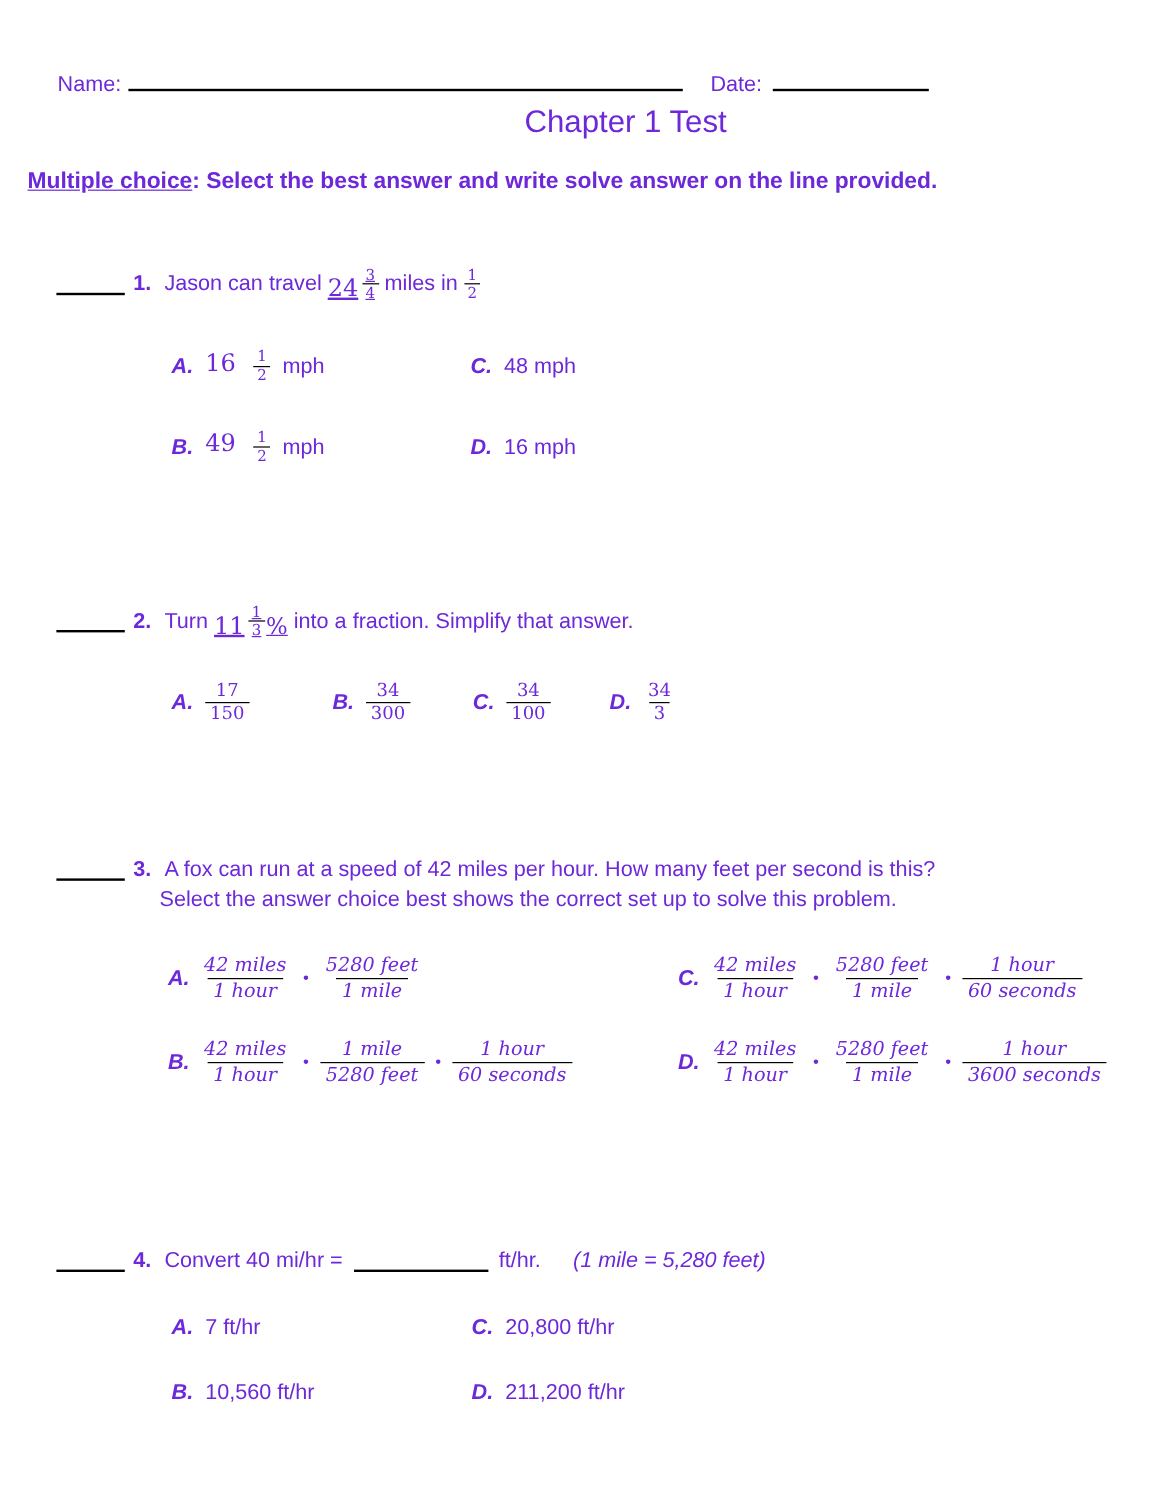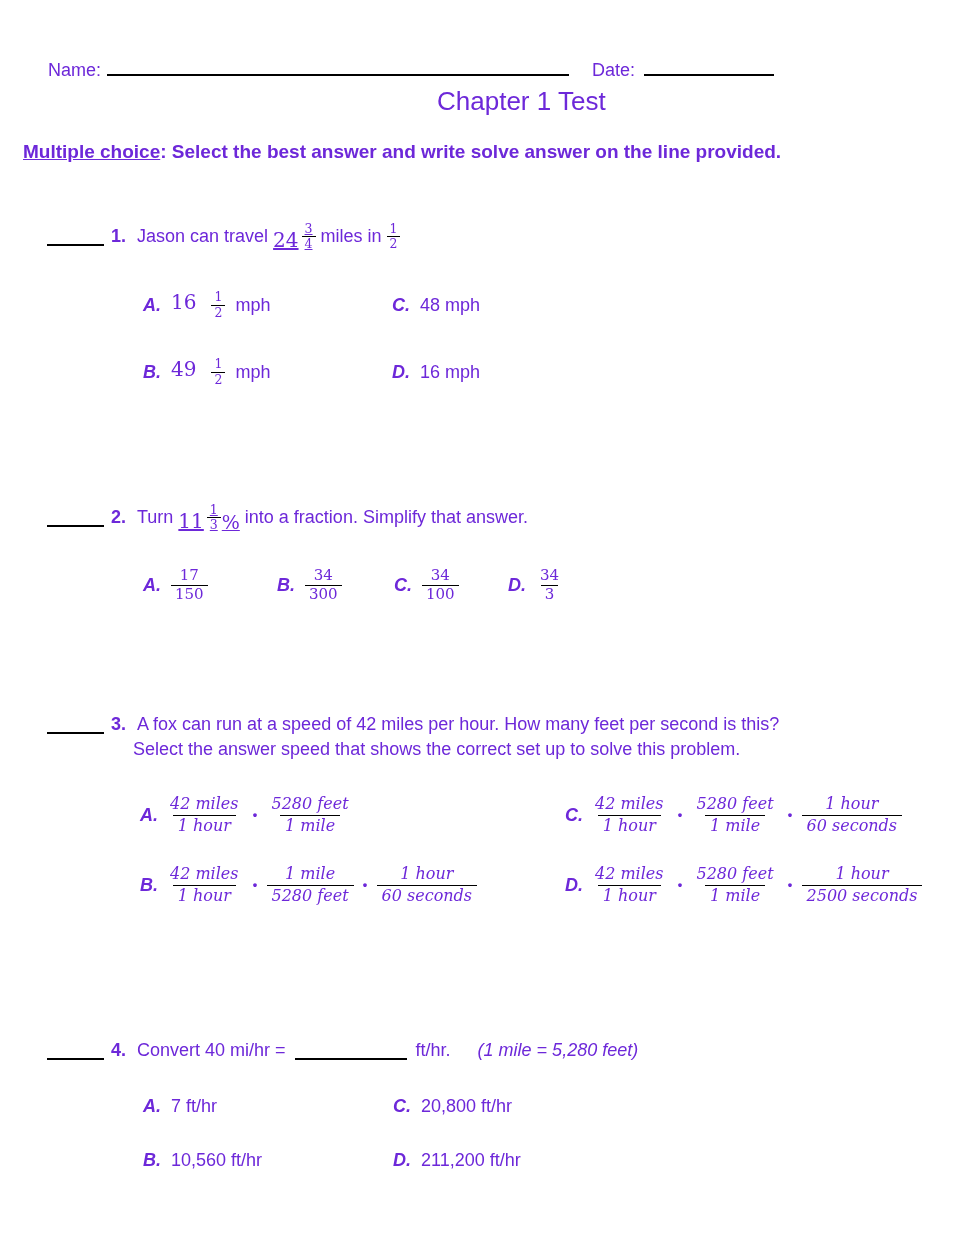--- a/index.html
+++ b/index.html
@@ -177,21 +177,21 @@
       <span class="d">3</span>
     </span>
   </div>
 
   <div class="abs q3">
     <div class="qline">
       <span class="bl answer-blank"></span>
       <span class="qnum">3.</span>
       <span>A fox can run at a speed of 42 miles per hour. How many feet per second is this?</span>
     </div>
-    <div class="q3-line2">Select the answer speed that shows the correct set up to solve this problem.</div>
+    <div class="q3-line2">Select the answer choice best shows the correct set up to solve this problem.</div>
   </div>
 
   <div class="abs choice choice3 q3a">
     <span class="clabel">A.</span>
     <span class="fr fr-it">
       <span class="n">42 miles</span>
       <span class="d">1 hour</span>
     </span>
     <span class="dot">·</span>
     <span class="fr fr-it">
@@ -243,21 +243,21 @@
       <span class="d">1 hour</span>
     </span>
     <span class="dot">·</span>
     <span class="fr fr-it">
       <span class="n">5280 feet</span>
       <span class="d">1 mile</span>
     </span>
     <span class="dot">·</span>
     <span class="fr fr-it">
       <span class="n">1 hour</span>
-      <span class="d">2500 seconds</span>
+      <span class="d">3600 seconds</span>
     </span>
   </div>
 
   <div class="abs q4 qline">
     <span class="bl answer-blank"></span>
     <span class="qnum">4.</span>
     <span>Convert 40 mi/hr =</span>
     <span class="bl q4-blank"></span>
     <span>ft/hr.</span>
     <span class="note">(1 mile = 5,280 feet)</span>

